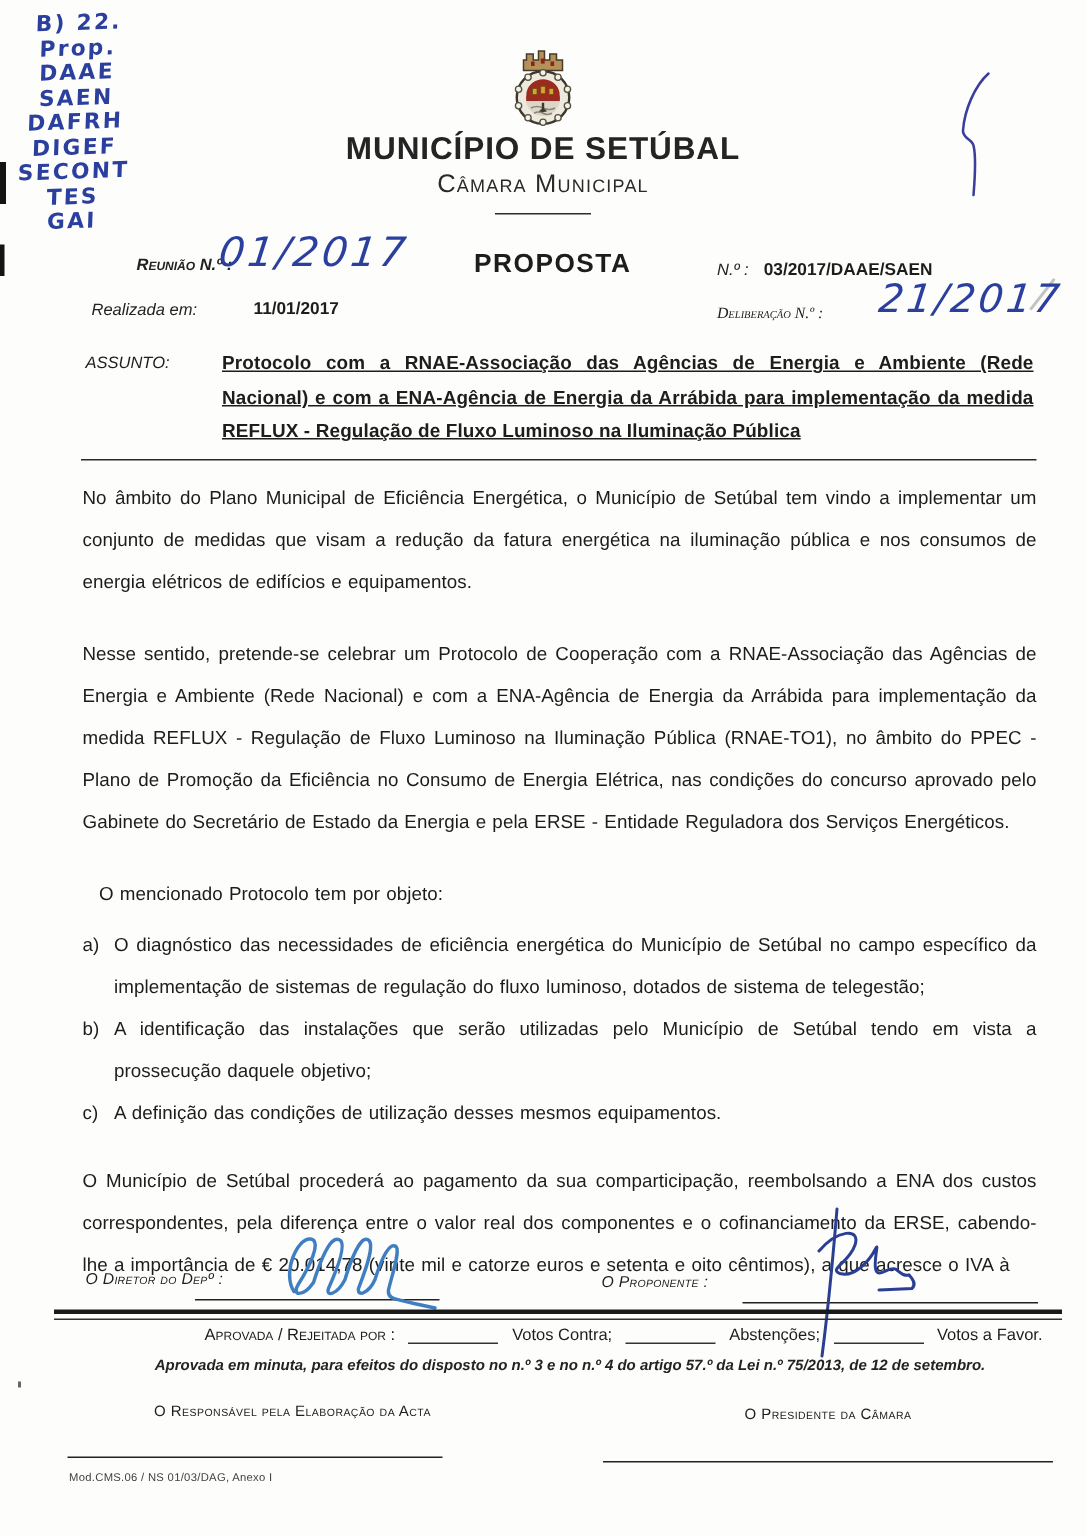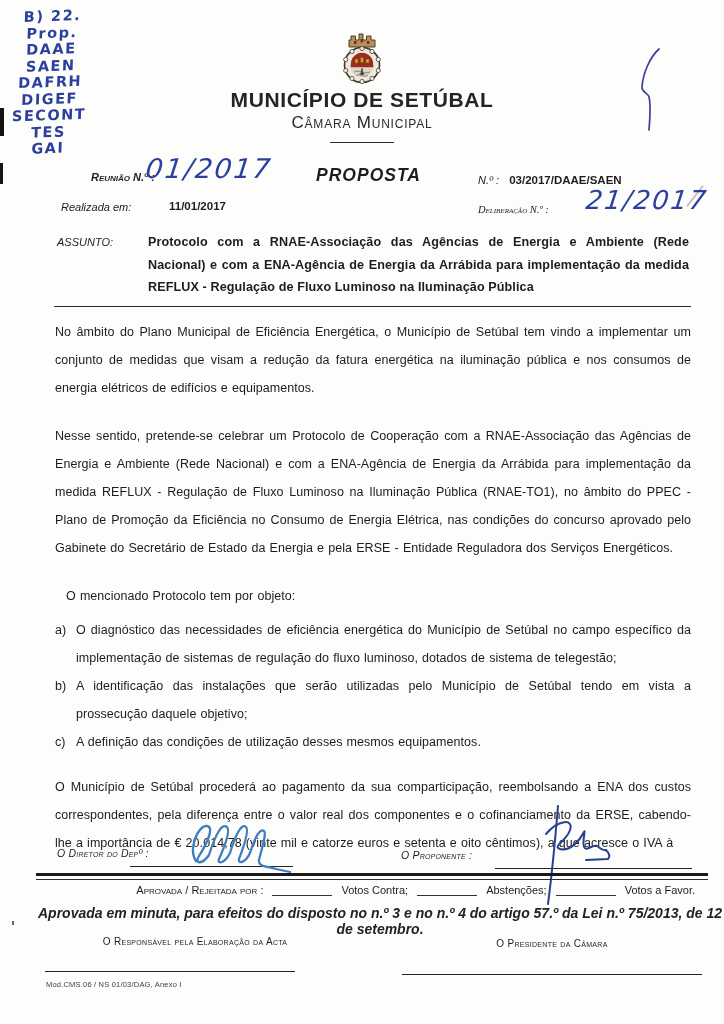--- a/index.html
+++ b/index.html
@@ -19,31 +19,31 @@
   .title{left:0;right:0;top:88px;text-align:center;font-size:21px;font-weight:600;
          letter-spacing:0.6px;color:#242424;}
   .subtitle{left:0;right:0;top:113px;text-align:center;font-size:17px;
          letter-spacing:0.8px;color:#2a2a2a;}
   .header-rule{left:330px;top:142px;width:64px;border-top:1.6px solid #2c2c2c;}
 
   .lbl{font-size:11px;font-style:italic;color:#222;}
   .reuniao-label{left:91px;top:171px;font-weight:700;}
   .reuniao-value{left:146px;top:153px;font-size:27px;}
   .proposta{left:0;right:0;top:165px;text-align:center;font-size:17.5px;
-            font-weight:700;font-style:italic;letter-spacing:1px;margin-left:13px;}
+            font-weight:700;letter-spacing:1px;margin-left:13px;}
   .numero{left:478px;top:174px;display:flex;gap:10px;align-items:baseline;}
   .numero .val{font-size:11.5px;font-weight:700;}
   .realizada-label{left:61px;top:201px;}
   .realizada-value{left:169px;top:200px;font-size:11.5px;font-weight:700;}
   .deliberacao-label{left:478px;top:204px;font-size:10.5px;font-family:Liberation Serif, serif;}
   .deliberacao-value{left:586px;top:185px;font-size:26px;}
 
   .assunto-label{left:57px;top:236px;font-size:11px;font-style:italic;}
   .assunto-text{left:148px;width:541px;top:231px;font-size:12.6px;font-weight:700;
-                line-height:22.5px;text-align:justify;letter-spacing:0.1px;}
+                line-height:22.5px;text-align:justify;letter-spacing:0.1px;text-decoration:underline;}
   .assunto-rule{left:54px;width:637px;top:306px;border-top:1.5px solid #2b2b2b;}
 
   .flow{left:55px;width:636px;top:318px;font-size:12.5px;line-height:28px;
         text-align:justify;letter-spacing:0.05px;word-spacing:0.6px;color:#1c1c1c;}
   .flow p{margin:0 0 20px 0;}
   .flow p.intro{margin:0 0 6px 11px;}
   .obj-item{position:relative;padding-left:21px;margin:0;}
   .obj-item .marker{position:absolute;left:0;top:0;}
   .p4{margin-top:17px !important;}
 
@@ -54,21 +54,21 @@
   .prop-line{left:495px;top:868px;width:197px;border-top:1.4px solid #222;}
   .sig-svg{overflow:visible;}
 
   .double-rule{left:36px;top:873px;width:672px;height:3px;
                border-top:3px solid #1a1a1a;border-bottom:1.3px solid #2e2e2e;}
 
   .approval{left:55px;width:640px;top:884px;font-size:11px;display:flex;
             align-items:flex-end;white-space:nowrap;justify-content:flex-end;}
   .approval .blank{width:60px;border-bottom:1.2px solid #333;height:11px;
             margin:0 9px;flex:none;}
-  .minuta{left:0;right:0;top:905px;text-align:center;font-size:14px;
+  .minuta{left:0;right:0;top:905px;text-align:center;font-size:10px;
           font-weight:700;font-style:italic;color:#232323;margin-left:36px;}
 
   .role{font-size:10px;letter-spacing:0.3px;text-align:center;}
   .responsavel{left:60px;width:270px;top:936px;}
   .presidente{left:432px;width:240px;top:938px;}
   .foot-line-left{left:45px;top:971px;width:250px;border-top:1.7px solid #222;}
   .foot-line-right{left:402px;top:974px;width:300px;border-top:1.7px solid #222;}
   .form-code{left:46px;top:980px;font-size:7.5px;color:#3f3f3f;letter-spacing:0.2px;}
 
   .edge-mark-a{left:0;top:108px;width:4px;height:28px;background:#141414;}

